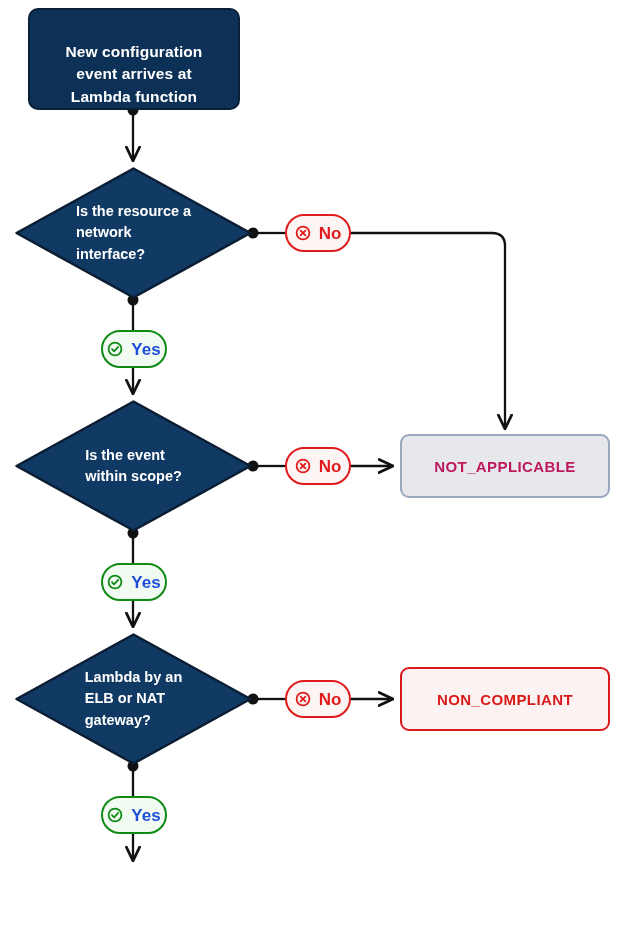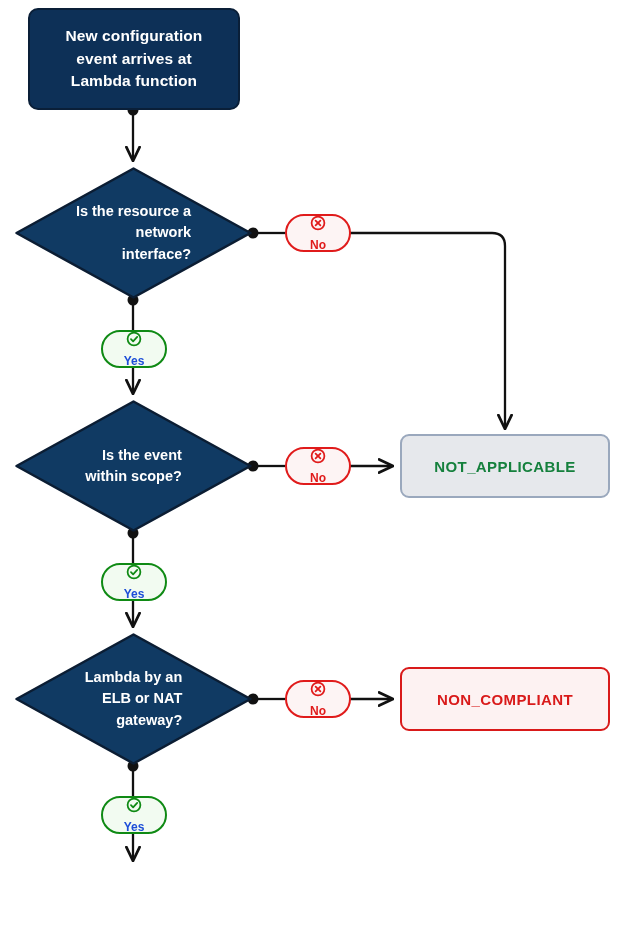--- a/index.html
+++ b/index.html
@@ -69,35 +69,35 @@
     top: 0;
     width: 100%;
     height: 100%;
     display: flex;
     align-items: center;
     justify-content: center;
     color: #ffffff;
     font-weight: bold;
     font-size: 14.5px;
     line-height: 1.45;
-    text-align: right;
+    text-align: left;
     white-space: pre-line;
   }
 
   
   .result-box {
     border-radius: 9px;
     font-weight: bold;
     font-size: 15px;
     letter-spacing: .4px;
   }
   .result-na {
     background: #e6e8ec;
     border: 2px solid #9aa8bd;
-    color: #15803d;
+    color: #be185d;
   }
   .result-nc {
     background: #fdf2f2;
     border: 2.5px solid #d91a1a;
     color: #d91a1a;
     justify-content: center;
   }
   .result-ok {
     background: #f1faef;
     border: 2.5px solid #127c12;
@@ -107,23 +107,22 @@
   
   .badge {
     position: absolute;
     box-sizing: border-box;
     display: flex;
     align-items: center;
     justify-content: center;
     gap: 8px;
     border-radius: 999px;
     font-weight: bold;
-    font-size: 12px;
+    font-size: 17px;
     background: #ffffff;
-    flex-direction: column;
   }
   .badge-no {
     border: 2.5px solid #e01b1b;
     background: #fdf4f4;
     color: #e01b1b;
   }
   .badge-yes {
     border: 2.5px solid #0f8a14;
     background: #f2fbf1;
     color: #1d4ed8;
@@ -175,21 +174,21 @@
       <circle cx="133" cy="110" r="5.5"></circle>
       <circle cx="253" cy="233" r="5.5"></circle>
       <circle cx="133" cy="300" r="5.5"></circle>
       <circle cx="253" cy="466" r="5.5"></circle>
       <circle cx="133" cy="533" r="5.5"></circle>
       <circle cx="253" cy="699" r="5.5"></circle>
       <circle cx="133" cy="766" r="5.5"></circle>
     </g>
   </svg>
 
-  <div class="node start-box" style="left:28px; top:8px; width:212px; height:102px;">
+  <div class="node start-box" style="left:28px; top:8px; width:212px; height:102px;align-items:flex-end;">
     <span class="node-label">New configuration
 event arrives at
 Lambda function</span>
   </div>
 
   <div class="diamond-wrap" style="left:14px; top:166px; width:239px; height:134px;">
     <svg width="239" height="134" viewBox="0 0 239 134" xmlns="http://www.w3.org/2000/svg">
       <polygon points="119.5,2.5 236.5,67 119.5,131.5 2.5,67" fill="#103a63" stroke="#0b1d33" stroke-width="2.5" stroke-linejoin="round"></polygon>
     </svg>
     <div class="diamond-text">Is the resource a

